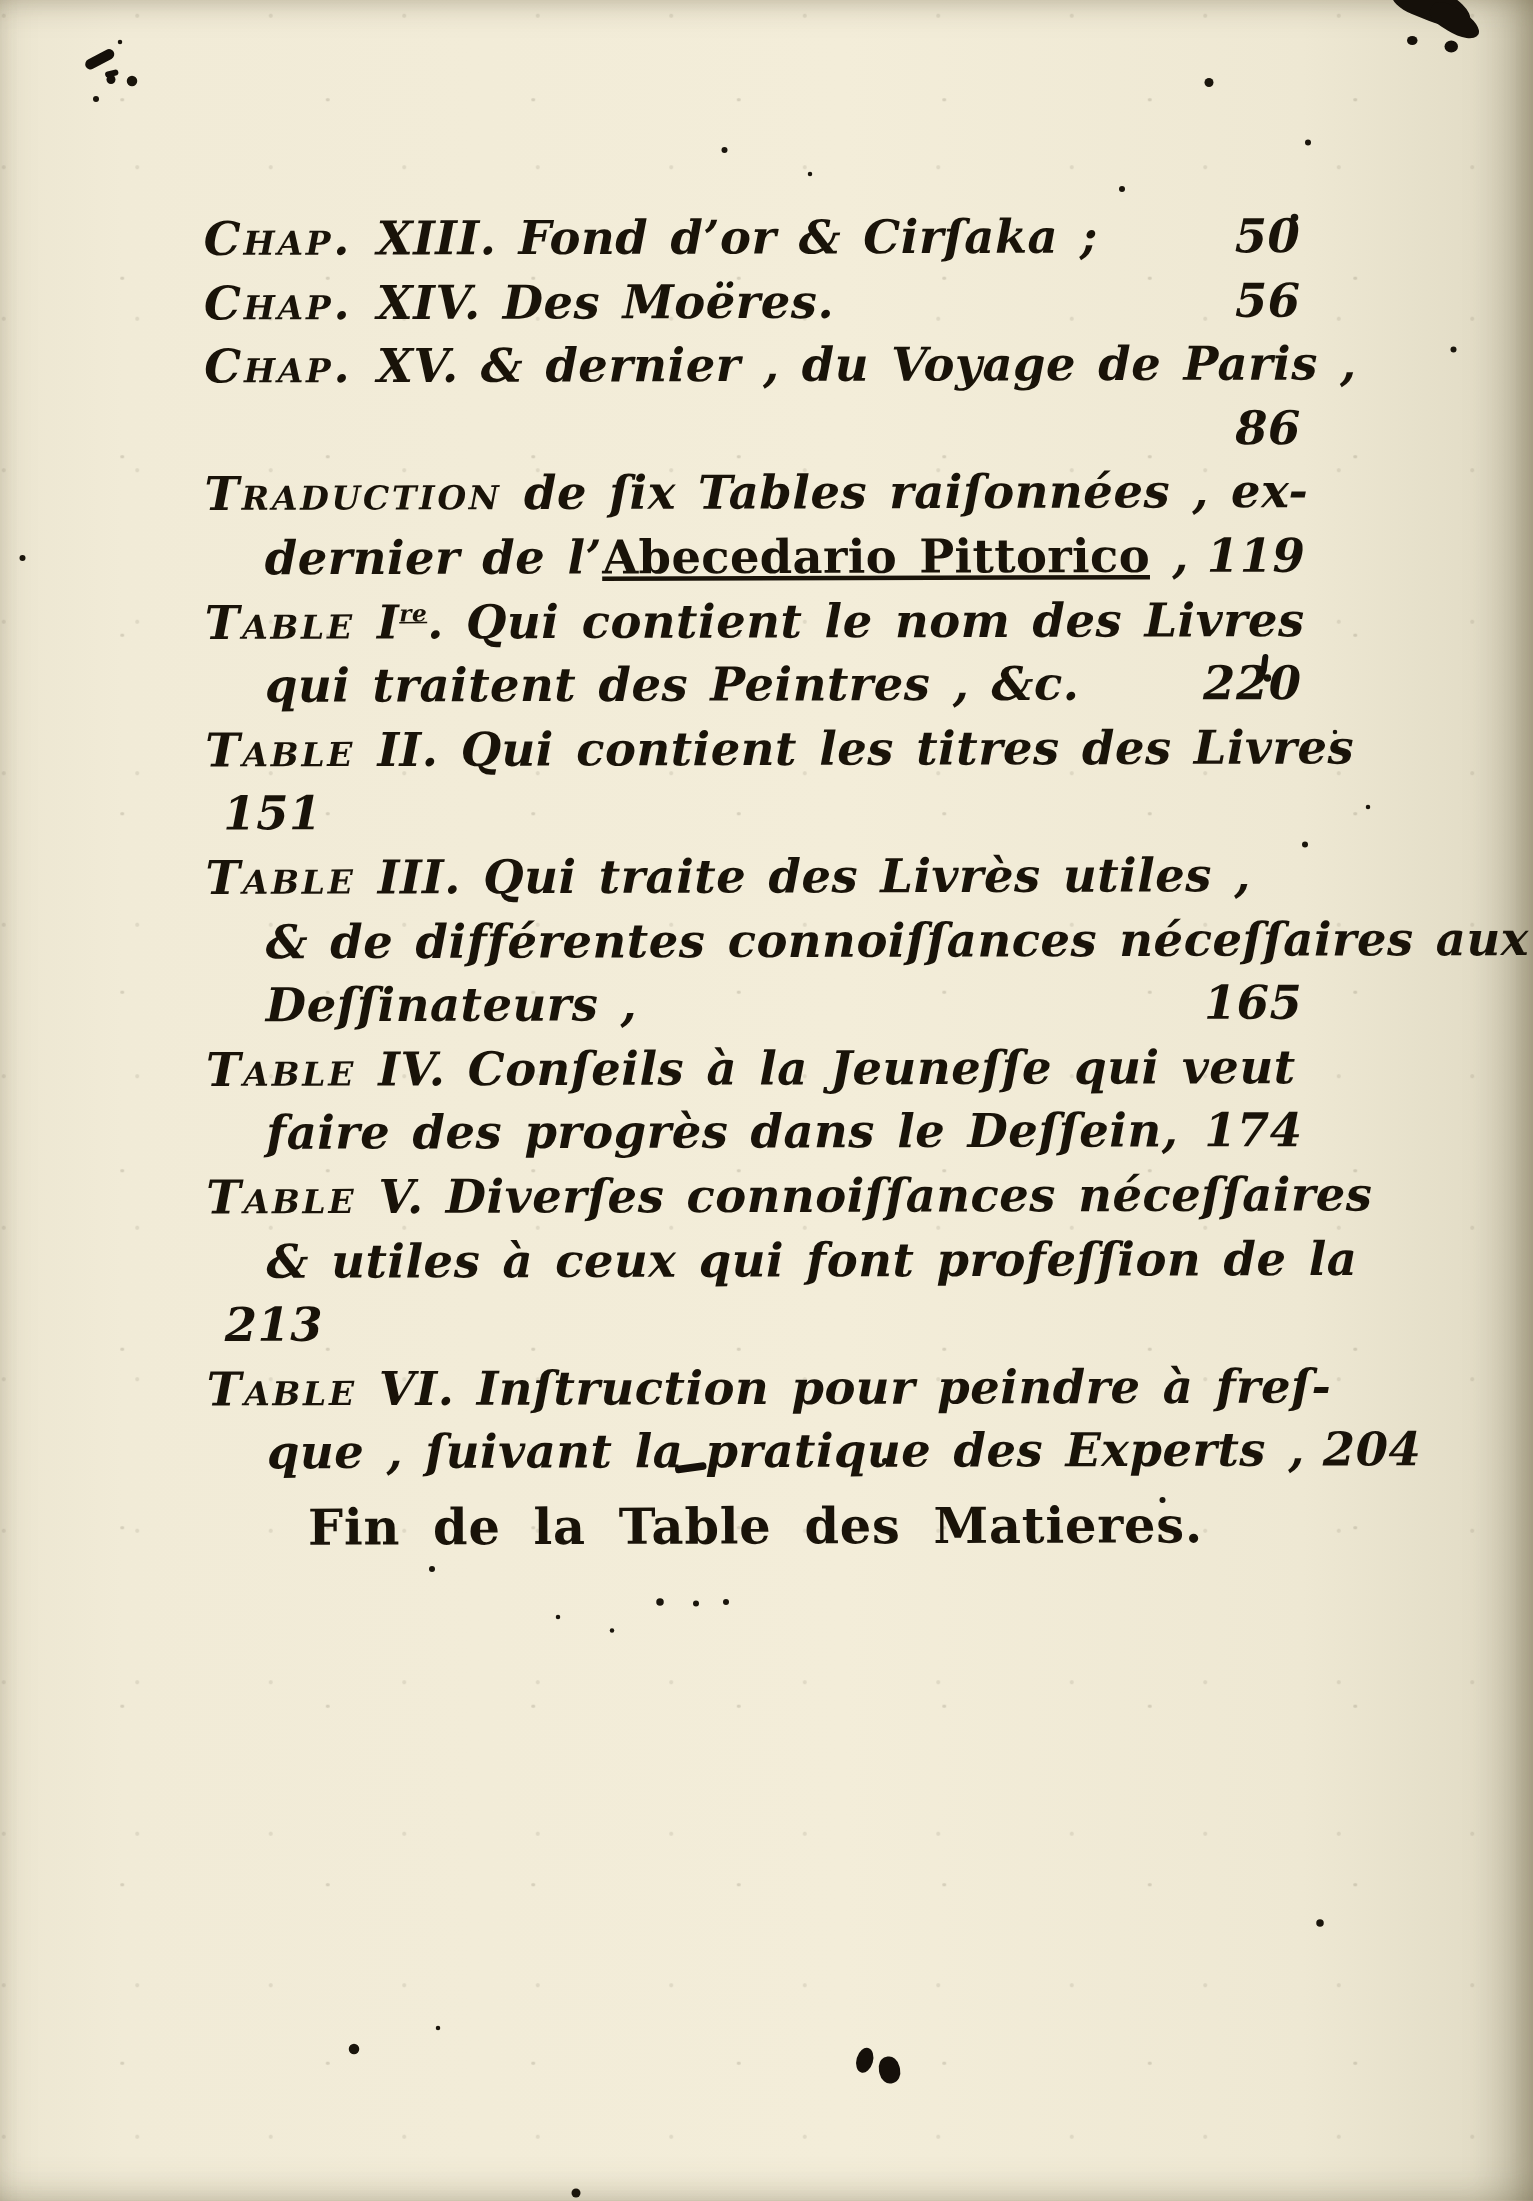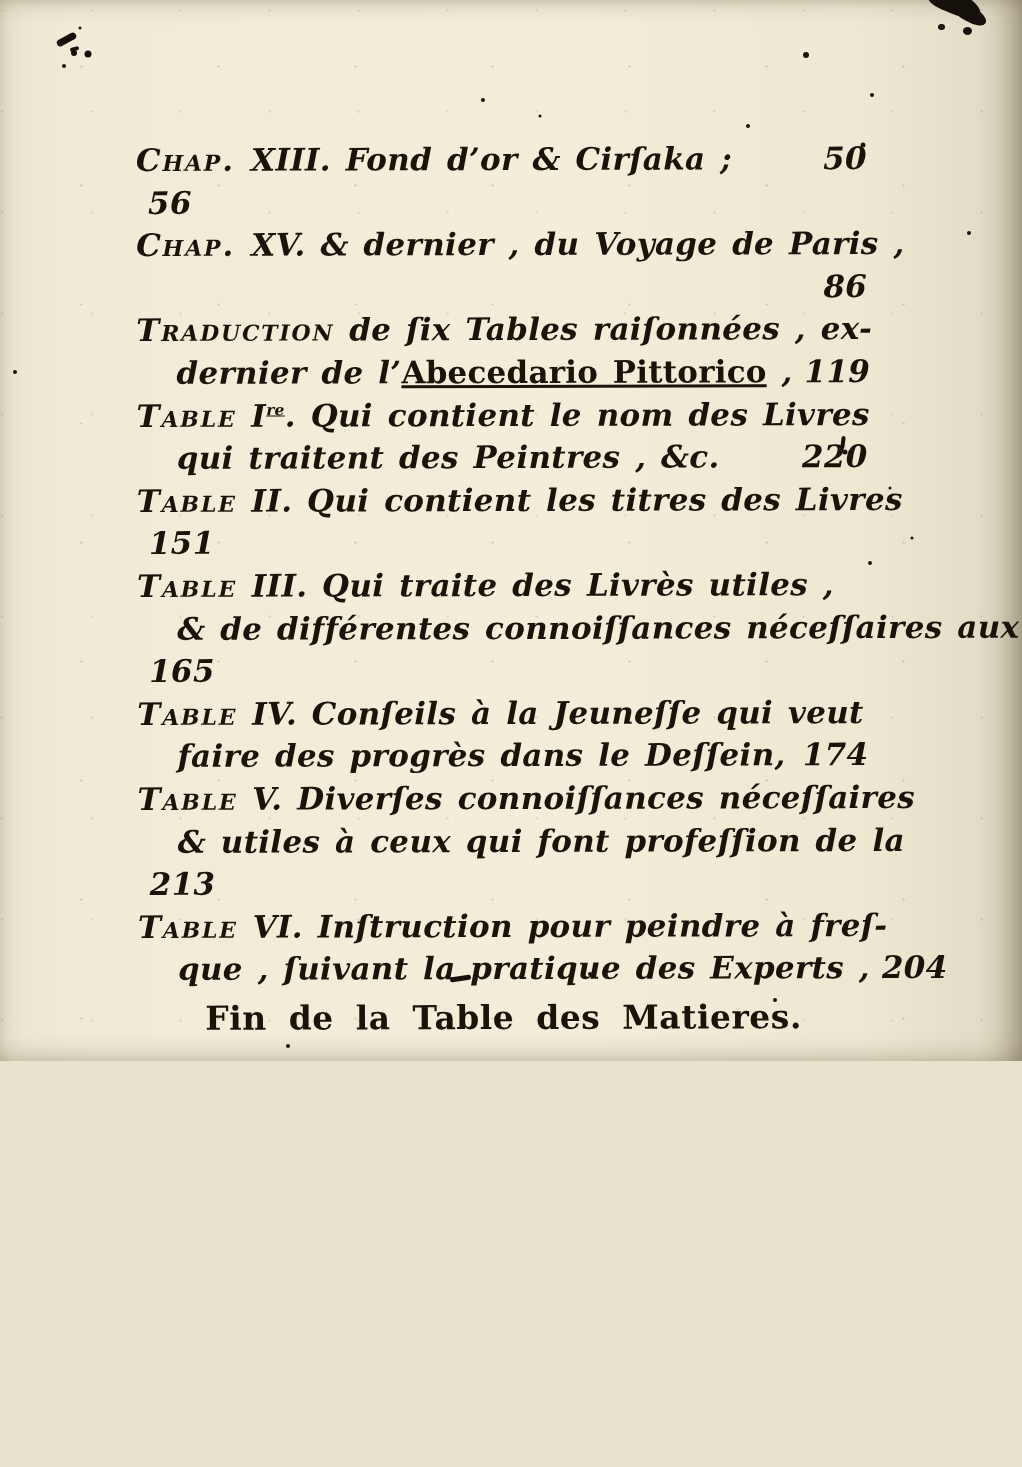--- a/index.html
+++ b/index.html
@@ -1,19 +1,19 @@
 <!DOCTYPE html>
 <html><head>
 <meta charset="utf-8">
 <style>
   html,body{margin:0;padding:0;}
   body{width:1022px;height:1467px;overflow:hidden;background:#e8e2cd;}
 
   .page{
-    position:relative;width:1022px;height:1061px;overflow:hidden;
+    position:relative;width:1022px;height:1467px;overflow:hidden;
     background:
       linear-gradient(to right,#ece6d1 0,#f1ebd7 8%,#f3edd9 55%,#eee8d3 85%,#e3ddc7 96%,#d5cfb9 100%);
     box-shadow:
       inset 0 14px 26px -20px rgba(100,90,60,.55),
       inset 0 -18px 30px -22px rgba(100,90,60,.45),
       inset -28px 0 36px -24px rgba(100,90,60,.65),
       inset 18px 0 30px -26px rgba(100,90,60,.35);
     font-family:"DejaVu Serif","Liberation Serif",serif;
     color:#191309;
   }
@@ -77,20 +77,21 @@
 
 <div class="page">
 
   <div class="text-block">
     <div>
         <div class="line">
           <span class="t"><span class="sc">Chap. </span><span>XIII. Fond d’or &amp; Cirſaka ;</span></span>
           <span class="pg">50</span>
         </div>
         <div class="line">
+          <span class="t"><span class="sc">Chap. </span><span>XIV. Des Moëres.</span></span>
           <span class="pg">56</span>
         </div>
         <div class="line">
           <span class="t"><span class="sc">Chap. </span><span>XV. &amp; dernier , du Voyage de Paris ,</span></span>
         </div>
         <div class="line">
           <span class="t"></span>
           <span class="pg">86</span>
         </div>
         <div class="line">
@@ -113,20 +114,21 @@
         <div class="line indent">
           <span class="pg">151</span>
         </div>
         <div class="line">
           <span class="t"><span class="sc">Table</span><span> III. Qui traite des Livrès utiles ,</span></span>
         </div>
         <div class="line indent">
           <span class="t"><span>&amp; de différentes connoiſſances néceſſaires aux</span></span>
         </div>
         <div class="line indent">
+          <span class="t"><span>Deſſinateurs ,</span></span>
           <span class="pg">165</span>
         </div>
         <div class="line">
           <span class="t"><span class="sc">Table</span><span> IV. Conſeils à la Jeuneſſe qui veut</span></span>
         </div>
         <div class="line indent">
           <span class="t"><span>faire des progrès dans le Deſſein,</span></span>
           <span class="pg">174</span>
         </div>
         <div class="line">

